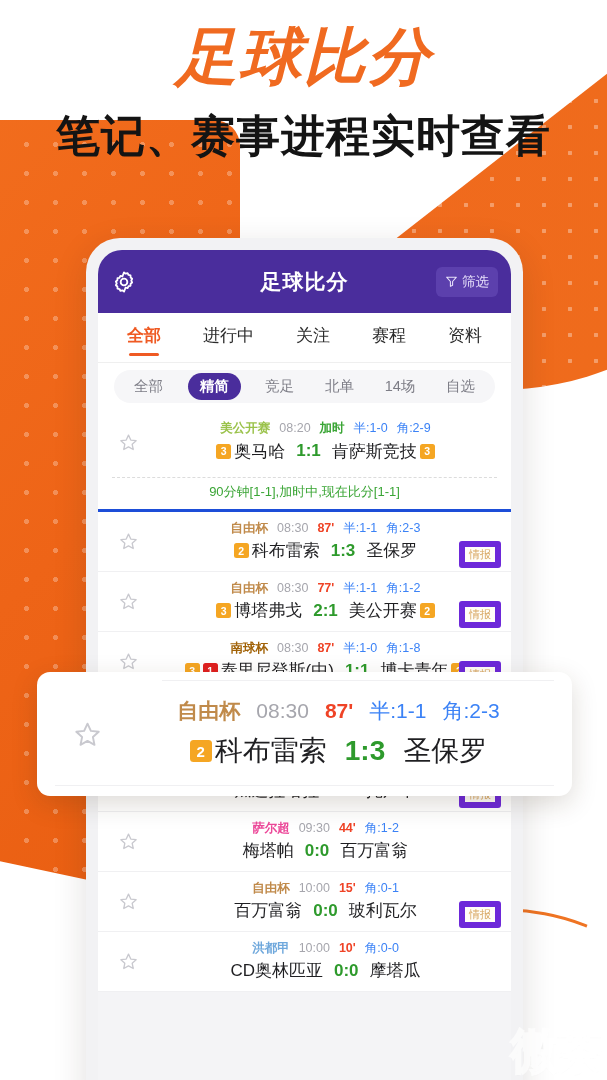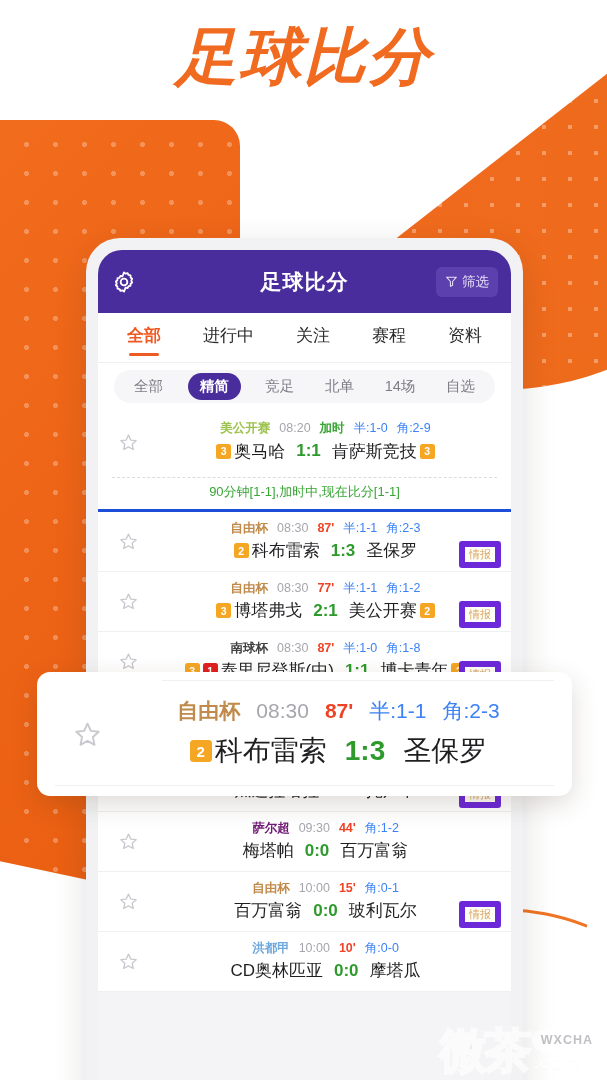--- a/index.html
+++ b/index.html
@@ -378,20 +378,21 @@
   <div class="bg-orange-topright"></div>
   <div class="bg-orange-topright-dots"></div>
   <div class="bg-white-wedge"></div>
   <div class="bg-orange-left"></div>
   <div class="bg-orange-left-dots"></div>
   <div class="bg-white-wedge-bottom"></div>
   <div class="bg-orange-curve-bottom"></div>
 
   <div class="headline-wrap">
     <div class="headline-main">足球比分</div>
+    <div class="headline-sub">笔记、赛事进程实时查看</div>
   </div>
 
   <div class="phone">
     <div class="screen">
 
       <div class="app-header">
         <span class="gear-icon">
           <svg viewBox="0 0 24 24" width="26" height="26" fill="none" stroke="#ffffff" stroke-width="1.7">
             <path d="M12 3.2l1.5 1.1 1.8-.5.9 1.7 1.8.4.1 1.9 1.4 1.2-.8 1.7.8 1.7-1.4 1.2-.1 1.9-1.8.4-.9 1.7-1.8-.5L12 20.8l-1.5-1.1-1.8.5-.9-1.7-1.8-.4-.1-1.9L4.5 15l.8-1.7-.8-1.7 1.4-1.2.1-1.9 1.8-.4.9-1.7 1.8.5z" stroke-linejoin="round"></path>
             <circle cx="12" cy="12" r="3.1"></circle>
@@ -513,21 +514,21 @@
             <span class="info-tag">情报</span>
           </div>
           <div class="match-row">
             <div class="star-cell">
               <span class="star-icon"><svg viewBox="0 0 24 24" width="21" height="21" fill="none" stroke="#c9c9cf" stroke-width="1.5">
                   <path d="M12 3.6l2.6 5.6 6.1.7-4.5 4.1 1.2 6-5.4-3-5.4 3 1.2-6-4.5-4.1 6.1-.7z" stroke-linejoin="round"></path>
                 </svg></span>
             </div>
             <div class="match-body">
               <div class="meta-line">
-                <span class="league" style="color:#404040">南球杯</span>
+                <span class="league" style="color:#a16207">南球杯</span>
                 <span class="kickoff">08:30</span>
                 <span class="minute">87'</span>
                 <span class="stat">半:1-0</span>
                 <span class="stat">角:1-8</span>
               </div>
               <div class="teams-line">
                 <span class="team">
                   <span class="rank orange">3</span>
                   <span class="rank red">1</span>
                   <span>泰里尼登斯(中)</span>
@@ -592,21 +593,21 @@
             <span class="info-tag">情报</span>
           </div>
           <div class="match-row">
             <div class="star-cell">
               <span class="star-icon"><svg viewBox="0 0 24 24" width="21" height="21" fill="none" stroke="#c9c9cf" stroke-width="1.5">
                   <path d="M12 3.6l2.6 5.6 6.1.7-4.5 4.1 1.2 6-5.4-3-5.4 3 1.2-6-4.5-4.1 6.1-.7z" stroke-linejoin="round"></path>
                 </svg></span>
             </div>
             <div class="match-body">
               <div class="meta-line">
-                <span class="league" style="color:#701a75">萨尔超</span>
+                <span class="league" style="color:#ec4899">萨尔超</span>
                 <span class="kickoff">09:30</span>
                 <span class="minute">44'</span>
                 <span class="stat">角:1-2</span>
               </div>
               <div class="teams-line">
                 <span class="team">
                   <span>梅塔帕</span>
                 </span>
                 <span class="score">0:0</span>
                 <span class="team">
@@ -695,19 +696,15 @@
         <span class="team">
           <span>圣保罗</span>
         </span>
       </div>
     </div>
     <div class="callout-botline"></div>
   </div>
 
   <div class="watermark">
     <div class="wm-cn">微茶</div>
-    <div class="wm-right">
-      <div class="wm-bubble">WXCHA</div>
-      <div class="wm-dotcom">.com</div>
-    </div>
   </div>
 
 </div>
 
 </body></html>

